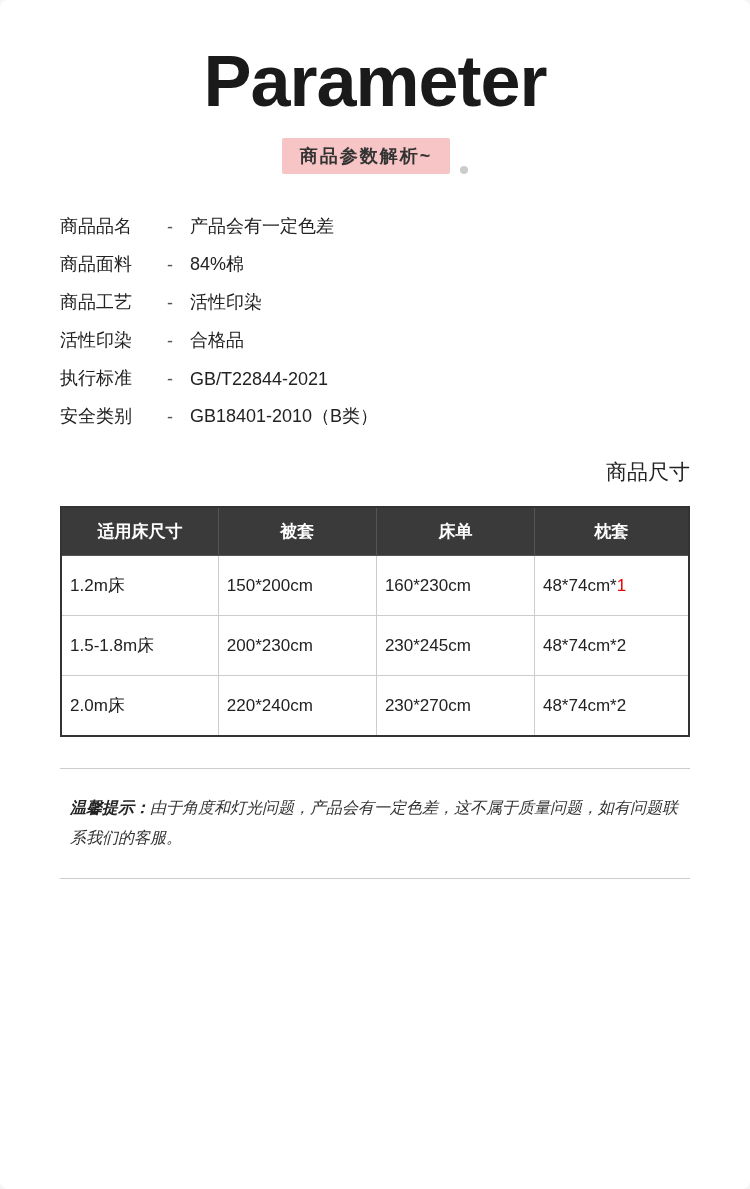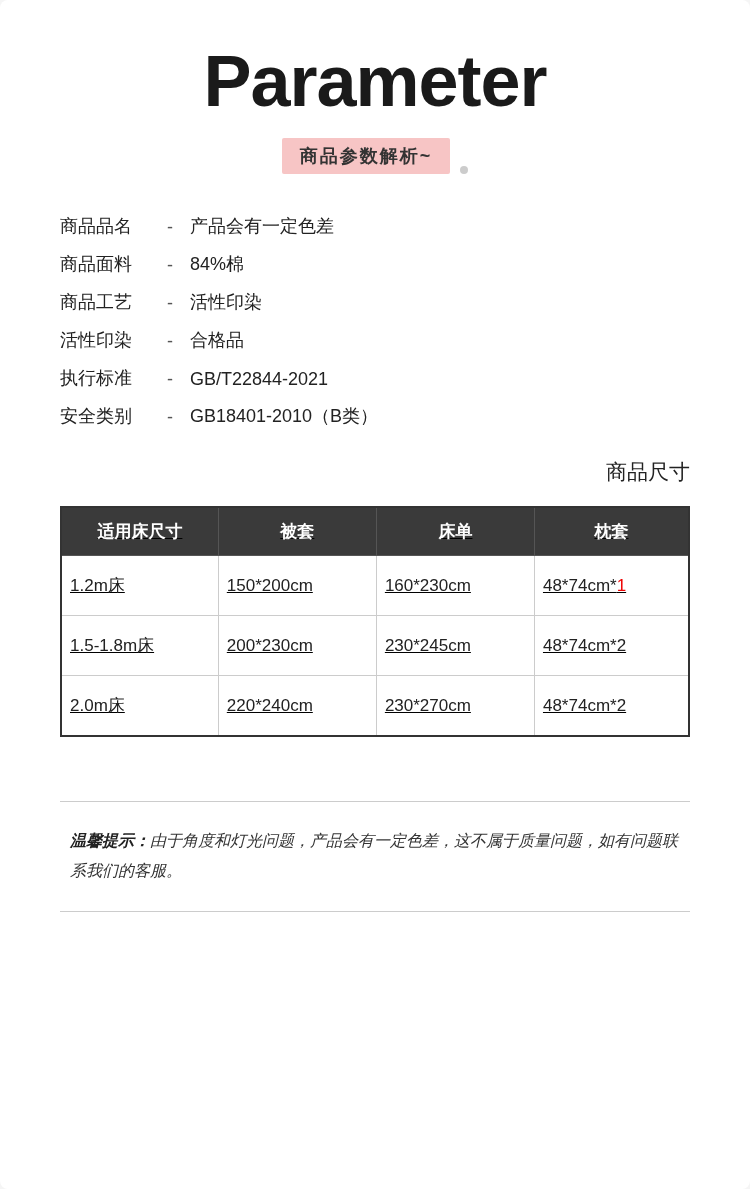--- a/index.html
+++ b/index.html
@@ -85,22 +85,21 @@
     .size-section-title {
       font-size: 21px;
       color: #222;
       margin: 20px 0 20px 0;
       text-align: right;
     }
     .size-table {
       width: 100%;
       border-collapse: collapse;
       border: 2px solid #333;
-      margin-bottom: 64px;
-      text-decoration: underline;
+      margin-bottom: 31px;
     }
     .size-table thead tr {
       background: #3a3a3a;
     }
     .size-table thead th {
       color: #fff;
       font-size: 17px;
       font-weight: bold;
       padding: 12px 8px;
       text-align: center;

